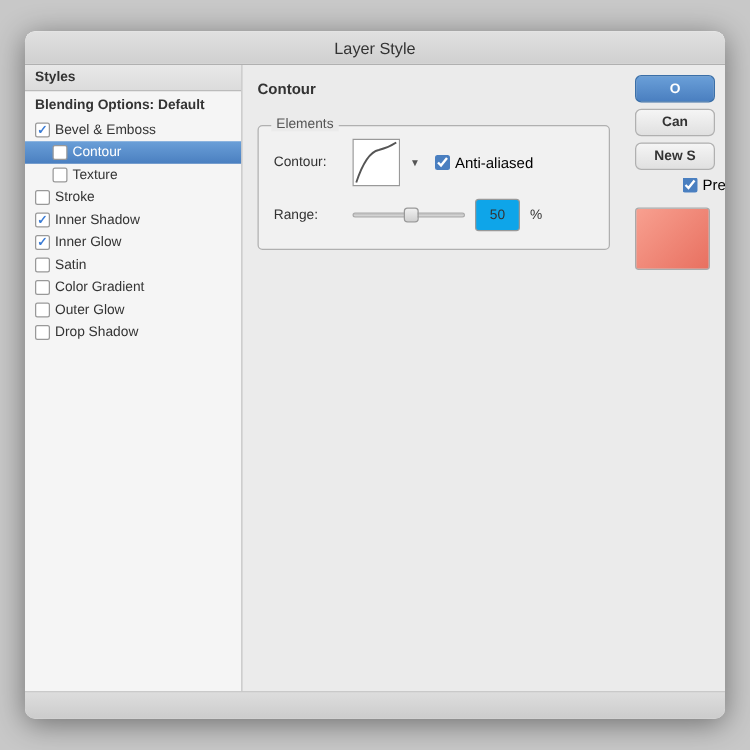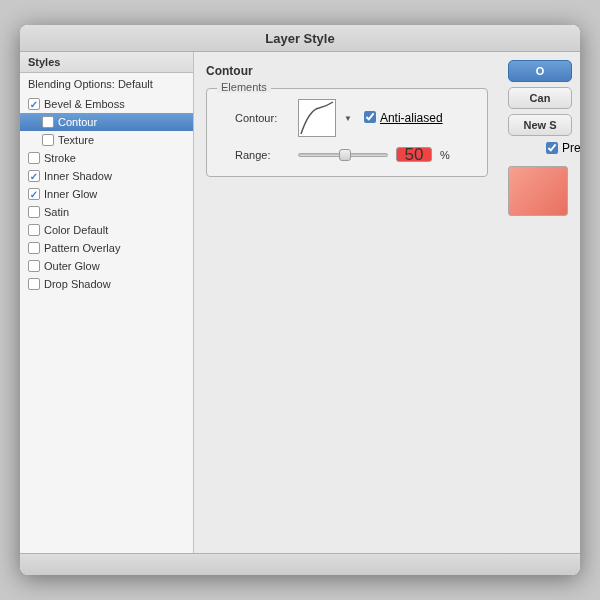--- a/index.html
+++ b/index.html
@@ -23,21 +23,21 @@
       display: flex;
       flex-direction: column;
       overflow: hidden;
     }
     .title-bar {
       background: linear-gradient(to bottom, #e0e0e0, #d0d0d0);
       border-bottom: 1px solid #b0b0b0;
       text-align: center;
       padding: 6px 0 5px;
       font-size: 13px;
-      font-weight: bold;
+      font-weight: normal;
       color: #333;
       border-radius: 8px 8px 0 0;
       flex-shrink: 0;
     }
     .body {
       display: flex;
       flex: 1;
       overflow: hidden;
     }
     
@@ -118,22 +118,22 @@
     .section-title {
       font-size: 12px;
       font-weight: bold;
       color: #333;
       margin-bottom: 8px;
       padding-bottom: 2px;
     }
     .group-box {
       border: 1px solid #b0b0b0;
       border-radius: 4px;
-      padding: 10px 28px 14px;
-      margin-top: 8px;
+      padding: 10px 12px 14px;
+      margin-top: 20px;
       background: rgba(255,255,255,0.3);
       position: relative;
     }
     .group-box-title {
       position: absolute;
       top: -8px;
       left: 10px;
       background: #ebebeb;
       padding: 0 4px;
       font-size: 11px;
@@ -167,23 +167,23 @@
     .contour-preview svg {
       width: 100%;
       height: 100%;
     }
     .contour-arrow {
       font-size: 8px;
       color: #555;
     }
     .anti-alias-row {
       display: flex;
+      align-items: center;
       gap: 4px;
       margin-left: 4px;
-      text-decoration: underline;
     }
     .slider-container {
       display: flex;
       align-items: center;
       gap: 6px;
     }
     .slider-track {
       width: 90px;
       height: 4px;
       background: linear-gradient(to right, #ccc, #ccc);
@@ -198,25 +198,25 @@
       background: linear-gradient(to bottom, #f0f0f0, #d0d0d0);
       border: 1px solid #999;
       border-radius: 3px;
       position: absolute;
       top: -5px;
       left: 45%;
       cursor: pointer;
     }
     .number-input {
       width: 36px;
-      height: 15px;
+      height: 26px;
       border: 1px solid #999;
       border-radius: 3px;
-      background: #ef4444;
-      font-size: 17px;
+      background: #0ea5e9;
+      font-size: 11px;
       text-align: center;
       color: #333;
       padding: 0 2px;
     }
     .percent-label {
       font-size: 11px;
       color: #333;
     }
     
     .side-buttons {
@@ -281,21 +281,21 @@
 <body>
 
 <div class="dialog">
   <div class="title-bar">Layer Style</div>
   <div class="body">
 
     <div class="left-panel">
       <div class="left-panel-header">Styles</div>
 
       <div id="styles-list">
-          <div class="styles-item" style="font-weight: normal; font-size: 11px; padding-top: 5px; padding-bottom: 5px;">Blending Options: Default</div>
+          <div class="styles-item" style="font-weight: bold; font-size: 11px; padding-top: 5px; padding-bottom: 5px;">Blending Options: Default</div>
           <div class="styles-item">
             <div class="checkbox-fake checked"></div>
             <span>Bevel &amp; Emboss</span>
           </div>
           <div class="styles-item sub active">
             <div class="checkbox-fake checked-white"></div>
             <span>Contour</span>
           </div>
           <div class="styles-item sub">
             <div class="checkbox-fake"></div>
@@ -312,25 +312,21 @@
           <div class="styles-item">
             <div class="checkbox-fake checked"></div>
             <span>Inner Glow</span>
           </div>
           <div class="styles-item">
             <div class="checkbox-fake"></div>
             <span>Satin</span>
           </div>
           <div class="styles-item">
             <div class="checkbox-fake"></div>
-            <span>Color Default</span>
-          </div>
-          <div class="styles-item">
-            <div class="checkbox-fake"></div>
-            <span>Pattern Overlay</span>
+            <span>Color Gradient</span>
           </div>
           <div class="styles-item">
             <div class="checkbox-fake"></div>
             <span>Outer Glow</span>
           </div>
           <div class="styles-item">
             <div class="checkbox-fake"></div>
             <span>Drop Shadow</span>
           </div>
         </div>

